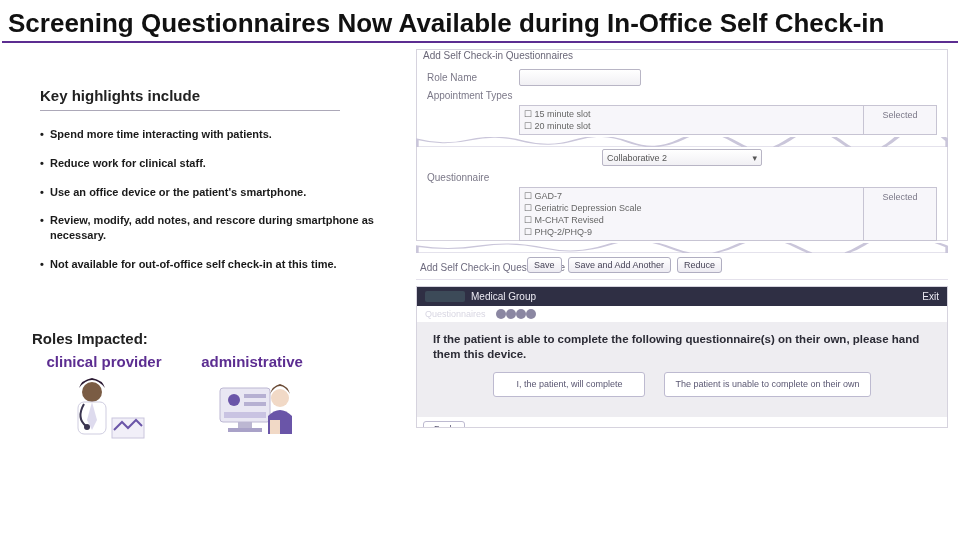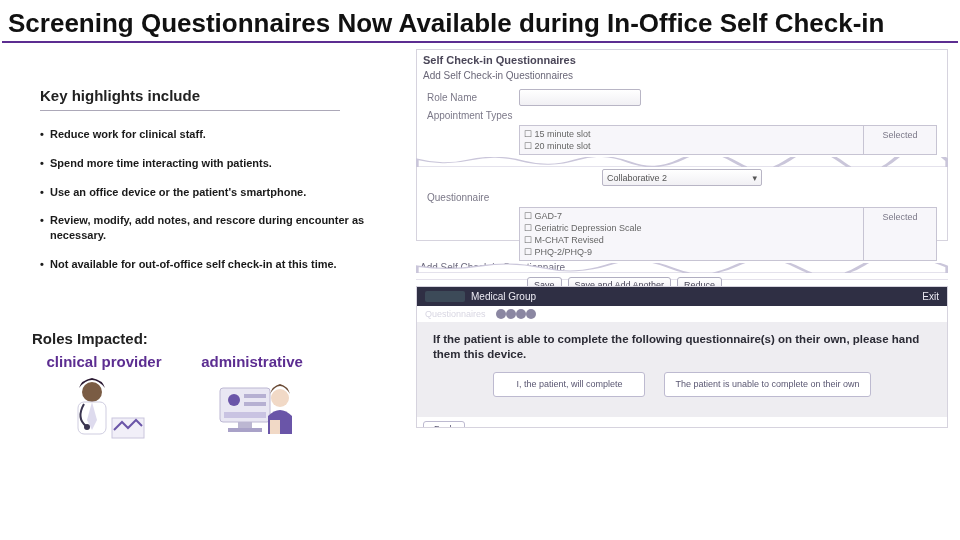--- a/index.html
+++ b/index.html
@@ -55,24 +55,24 @@
 
 <div class="page">
   <div class="title">Screening Questionnaires Now Available during In-Office Self Check-in</div>
   <div class="title-rule"></div>
 
   <div class="cols">
     <div class="left">
       <div class="subhead">Key highlights include</div>
       <div class="sub-rule"></div>
       <ul class="bullets">
+        <li>Spend more time interacting with patients.</li>
         <li>Reduce work for clinical staff.</li>
-        <li>Spend more time interacting with patients.</li>
         <li>Use an office device or the patient's smartphone.</li>
-        <li>Review, modify, add notes, and rescore during encounter as necessary.</li>
+        <li>Review, modify, add notes, and rescore during smartphone as necessary.</li>
         <li>Not available for out-of-office self check-in at this time.</li>
       </ul>
 
       <div class="roles-head">Roles Impacted:</div>
       <div class="roles">
         <div class="role">
           <div class="role-label">clinical provider</div>
           <svg class="illus" viewBox="0 0 100 70">
             <circle cx="38" cy="18" r="10" fill="#7a5c44"></circle>
             <path d="M25 14 Q38 -2 51 14 Q49 6 38 4 Q27 6 25 14 Z" fill="#2b1a33"></path>
@@ -99,21 +99,20 @@
             <path d="M66 42 Q78 30 90 42 L90 60 L66 60 Z" fill="#6a55a8"></path>
             <rect x="68" y="46" width="10" height="14" fill="#f1d9c6"></rect>
           </svg>
         </div>
       </div>
     </div>
 
     <div class="right">
       
       <div class="panel panel1">
-        <div class="p1-title">Self Check-in Questionnaires</div>
         <div class="p1-sub">Add Self Check-in Questionnaires</div>
         <div class="p1-row">
           <div class="p1-lab">Role Name</div>
           <div class="p1-inp"></div>
         </div>
         <div class="p1-row">
           <div class="p1-lab">Appointment Types</div>
         </div>
         <div class="slotbox">
           <div class="slotlist">

